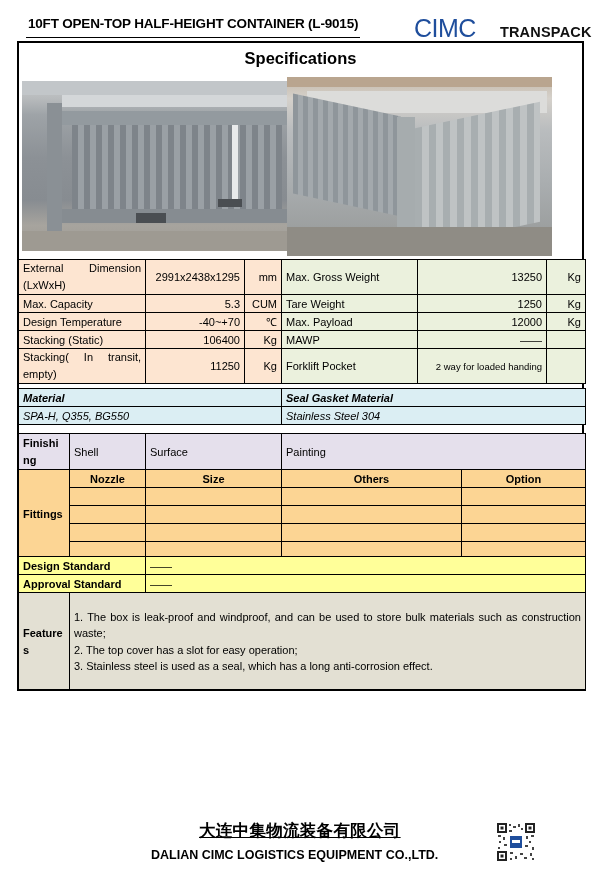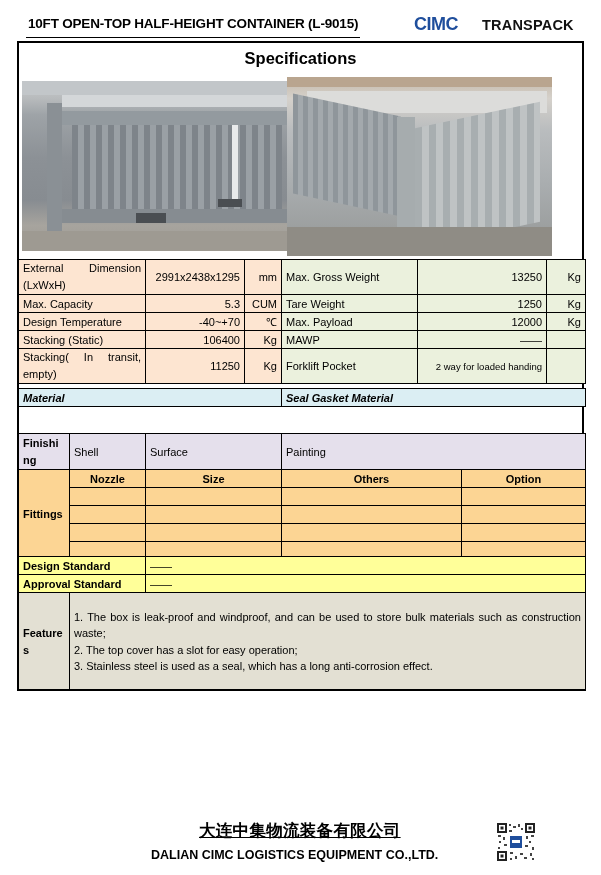--- a/index.html
+++ b/index.html
@@ -2,21 +2,21 @@
 <html><head>
 <meta charset="utf-8">
 <style>
   html, body { margin:0; padding:0; background:#ffffff; }
   body { width:601px; height:875px; position:relative; overflow:hidden;
          font-family:"Liberation Sans", sans-serif; color:#000; }
   .hdr-title { position:absolute; left:28px; top:16px; font-size:13.5px; font-weight:bold;
                letter-spacing:-0.2px; }
   .hdr-line { position:absolute; left:26px; top:37px; width:334px; height:1px; background:#000; }
   .brand { position:absolute; left:414px; top:14px; white-space:nowrap; }
-  .brand .cimc { color:#1f4e9c; font-weight:bold; font-size:18px; letter-spacing:-0.5px; }
+  .brand .cimc { color:#1f4e9c; font-weight:normal; font-size:25px; letter-spacing:-0.5px; }
   .brand .tp { color:#111; font-weight:bold; font-size:14.5px; margin-left:24px; letter-spacing:0.2px; }
 
   .frame { position:absolute; left:17px; top:41px; width:567px; height:648px;
            border:2px solid #000; border-bottom:none; box-sizing:border-box; }
   .spec-title { position:absolute; left:0; width:601px; top:49px; text-align:center;
                 font-size:16.5px; font-weight:bold; }
 
   .photo { position:absolute; overflow:hidden; }
   .photo1 { left:22px; top:81px; width:265px; height:170px;
      background:linear-gradient(180deg,#c9cbcc 0%,#b8bbbd 10%,#9ea3a7 20%,#8c9196 45%,#878c91 70%,#a7a49e 85%,#9d9a93 100%); }
@@ -133,20 +133,24 @@
 
 <table class="spec" style="top:388px;width:567px;font-style:italic;">
   <colgroup>
       <col style="width:263px">
       <col style="width:304px">
     </colgroup>
   <tbody>
       <tr class="lightblue">
     <td class="bold">Material</td>
     <td class="bold">Seal Gasket Material</td>
+  </tr>
+  <tr class="lightblue">
+    <td>SPA-H, Q355, BG550</td>
+    <td>Stainless Steel 304</td>
   </tr>
 </tbody>
   </table>
 
 <table class="spec" style="top:433px;width:567px;">
   <colgroup>
       <col style="width:51px">
       <col style="width:76px">
       <col style="width:136px">
       <col style="width:304px">

